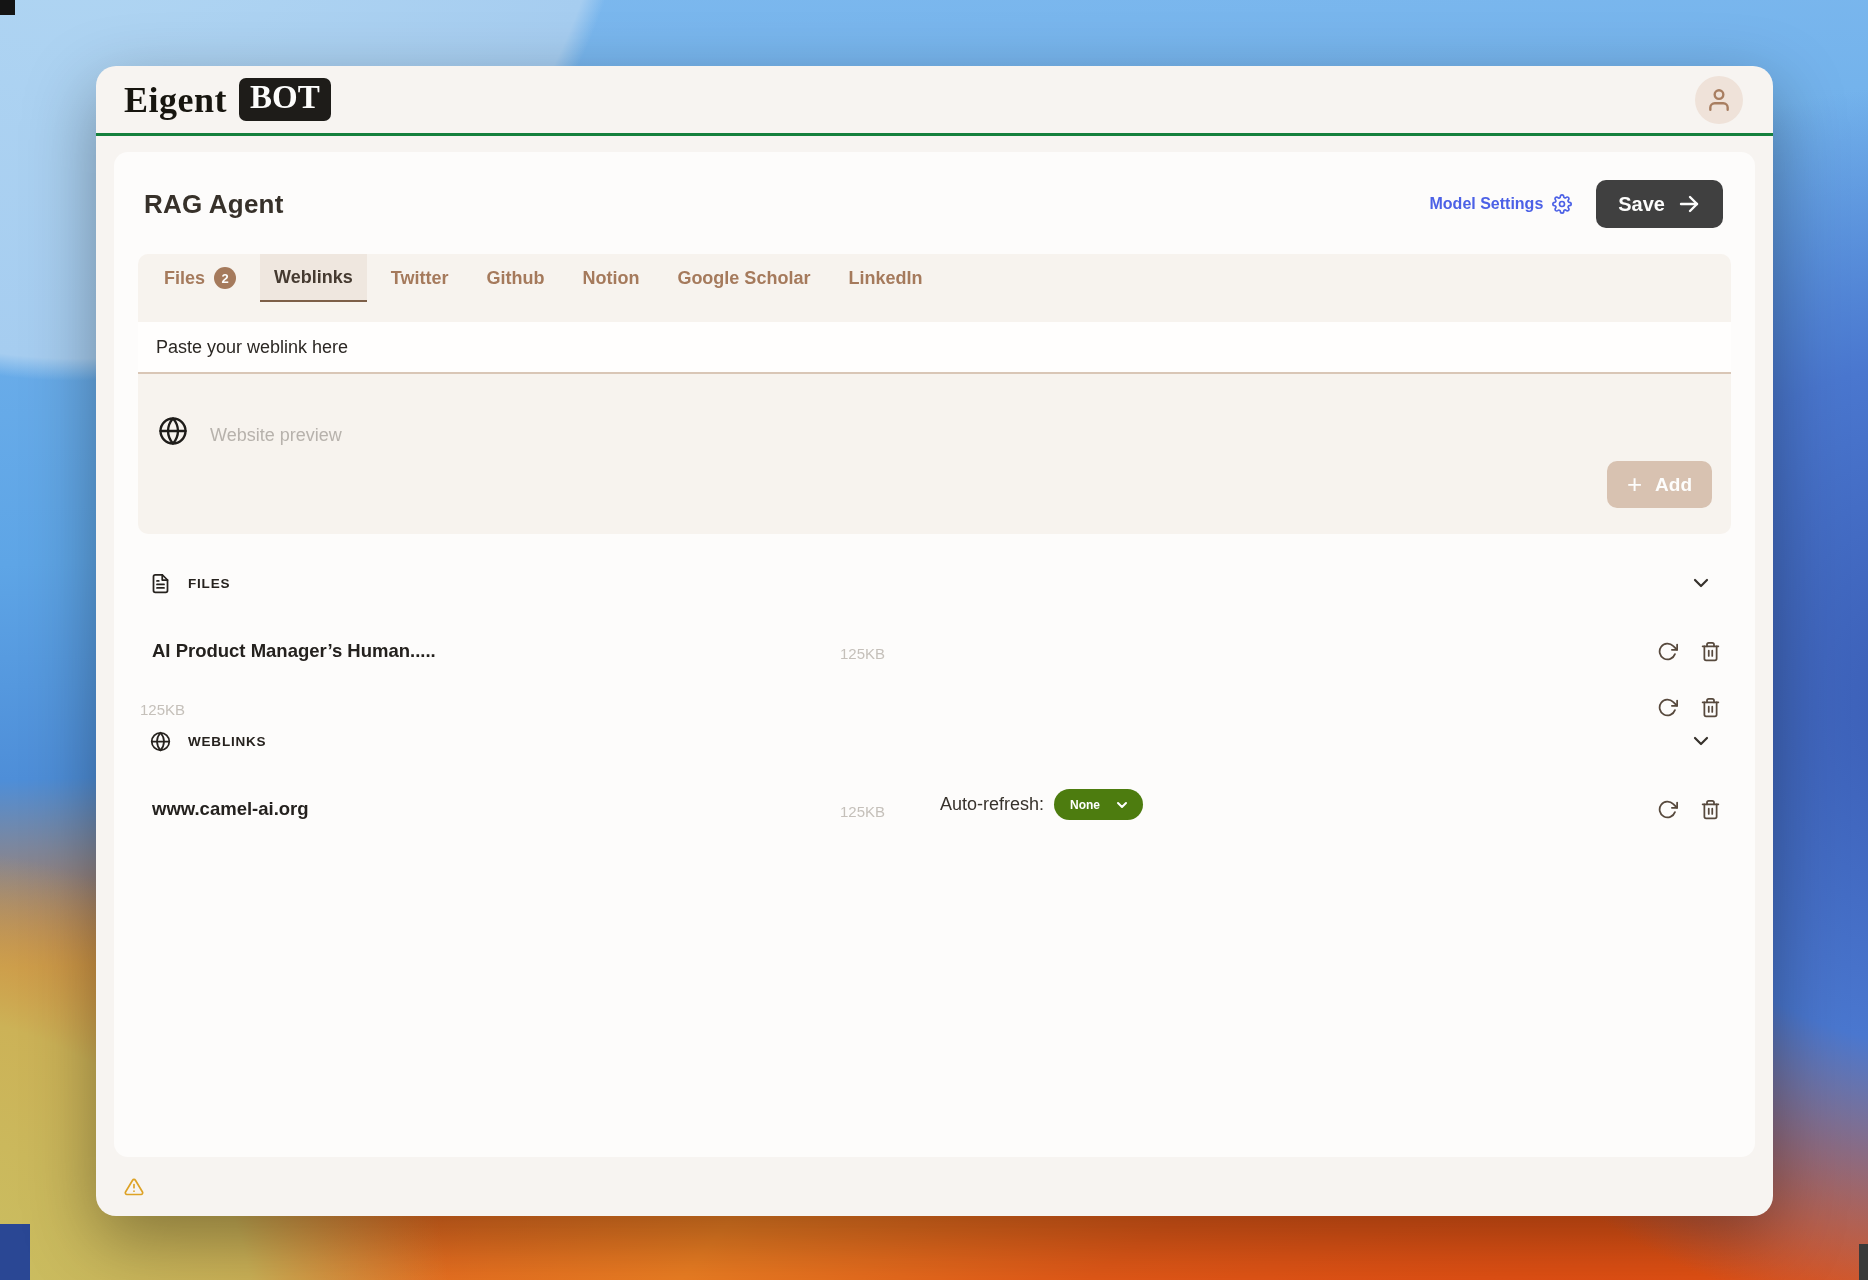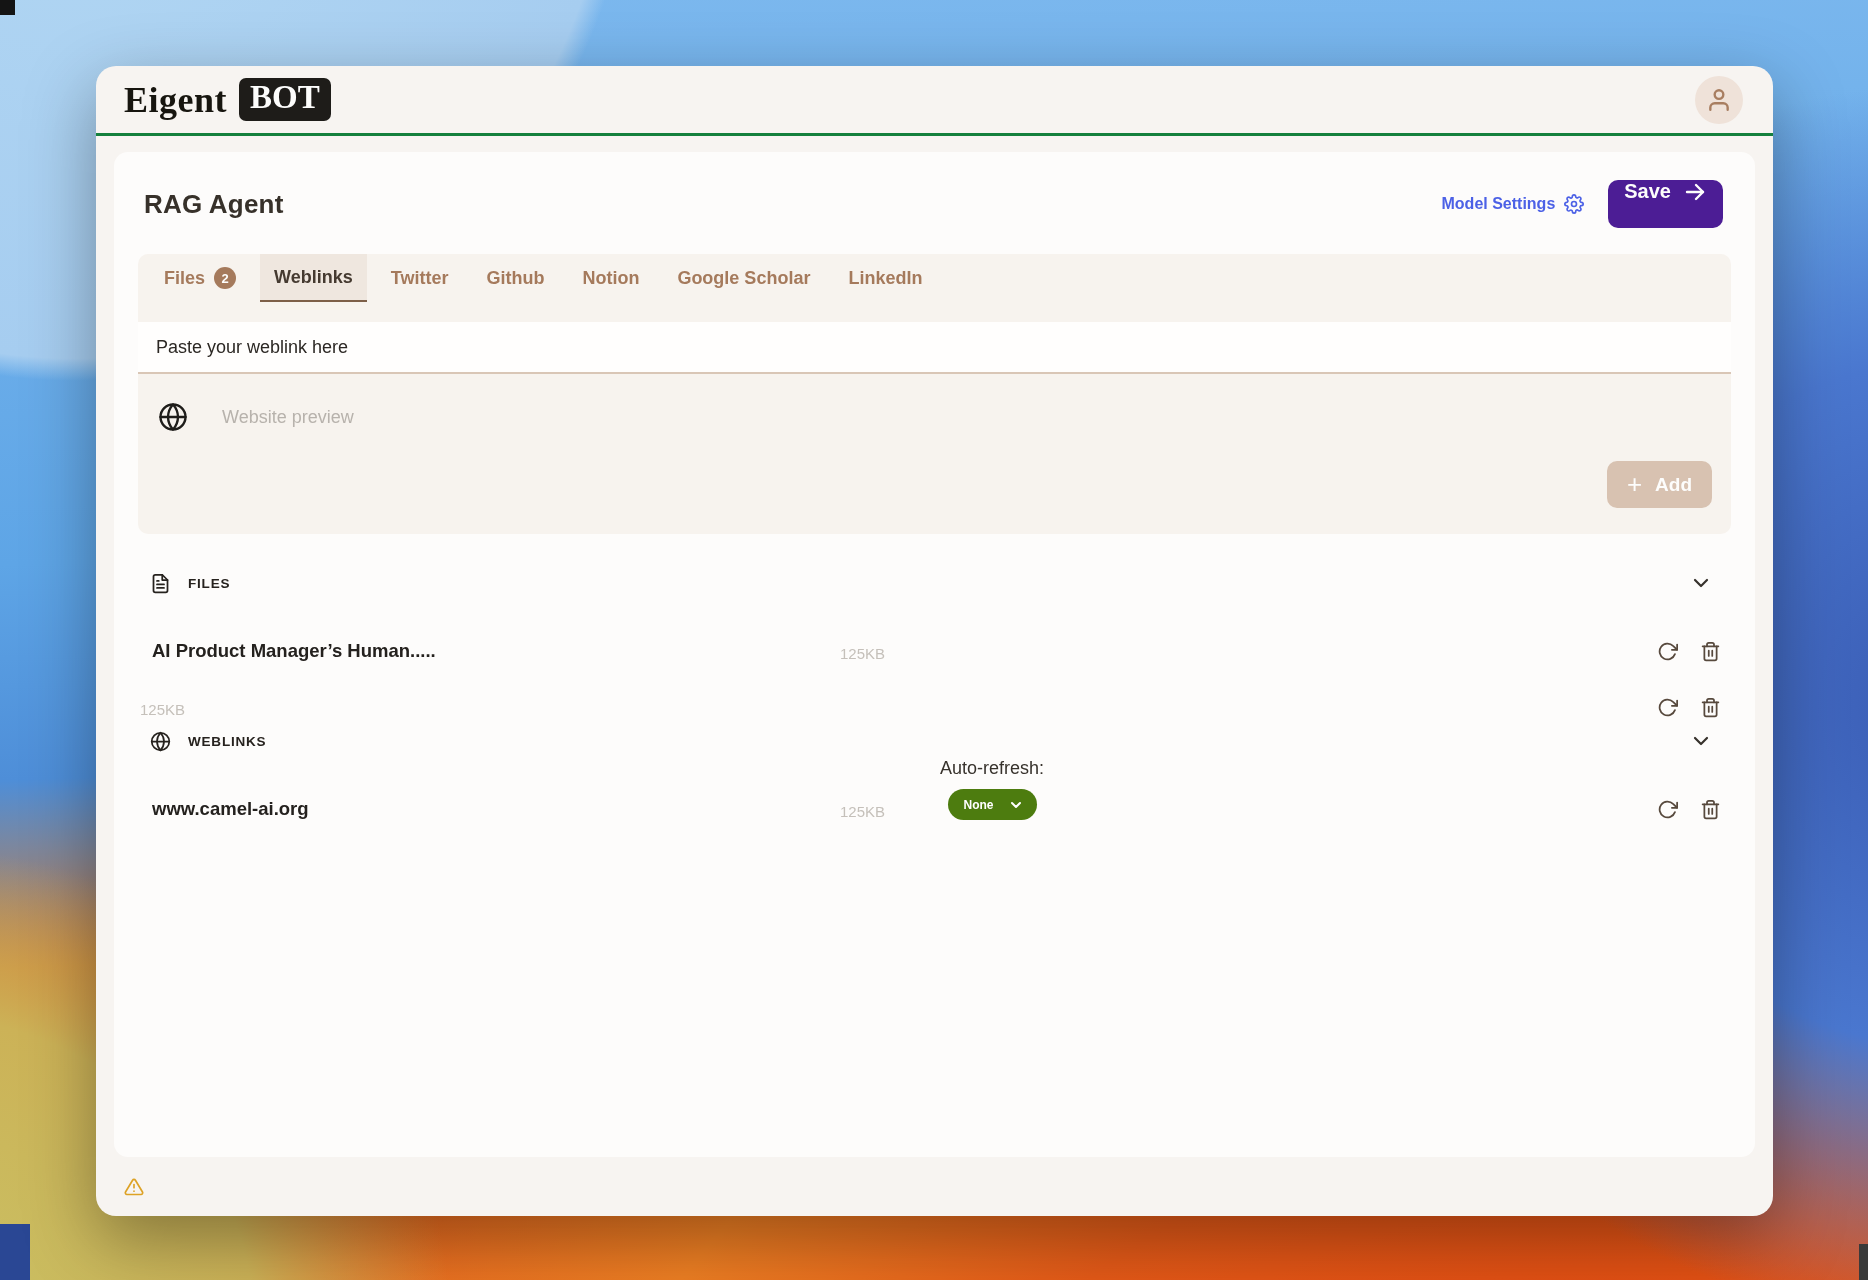--- a/index.html
+++ b/index.html
@@ -49,22 +49,22 @@
     background:#fdfcfb; border-radius:14px; padding:28px 24px 0;
   }
   .title-row { display:flex; align-items:center; justify-content:space-between; padding:0 8px 0 6px; }
   .page-title { font-size:26px; font-weight:bold; color:#37312a; letter-spacing:0.2px; }
   .title-actions { display:flex; align-items:center; gap:24px; }
   .model-settings {
     display:flex; align-items:center; gap:9px; color:#4c61e6; font-size:16px;
     font-weight:bold; text-decoration:none; cursor:pointer;
   }
   .save-btn {
-    display:flex; gap:12px; background:#4c1d95; color:#fdfdfc;
-    border:none; border-radius:10px; height:48px; padding:0 16px;
+    display:flex; align-items:center; gap:12px; background:#404040; color:#fdfdfc;
+    border:none; border-radius:10px; height:48px; padding:0 22px;
     font-size:20px; font-weight:bold; font-family:inherit; cursor:pointer;
   }
 
   
   .panel { margin-top:26px; background:#f7f3ee; border-radius:10px; overflow:hidden; }
   .tabs { display:flex; align-items:stretch; height:48px; padding:0 12px; gap:10px; }
   .tab {
     display:flex; align-items:center; gap:9px; padding:0 14px; font-size:18px;
     font-weight:bold; color:#a57a5c; cursor:pointer; white-space:nowrap;
   }
@@ -75,22 +75,22 @@
   }
   .panel-gap { height:20px; }
   .weblink-input {
     display:block; width:100%; height:52px; border:none; outline:none;
     border-bottom:2px solid #d9c6b6; background:#fffefd; padding:0 18px;
     font-size:18px; font-family:inherit; color:#2c2824;
   }
   .weblink-input::placeholder { color:#2c2824; opacity:1; }
   .preview { position:relative; height:160px; }
   .preview-label {
-    position:absolute; left:20px; top:28px; display:flex; align-items:center;
-    gap:34px; color:#b7b2ac; font-size:18px;
+    position:absolute; left:20px; top:42px; display:flex; align-items:flex-end;
+    gap:22px; color:#b7b2ac; font-size:18px;
   }
   .preview-label .globe { color:#1f1d1a; }
   .add-btn {
     position:absolute; right:19px; bottom:26px; display:flex; align-items:center;
     gap:13px; background:#d8c2b1; color:#fdfdfc; border:none; border-radius:10px;
     height:47px; padding:0 20px; font-size:19px; font-weight:bold;
     font-family:inherit; cursor:pointer;
   }
   .add-btn .plus { font-size:26px; font-weight:normal; line-height:1; margin-top:-2px; }
 
@@ -99,21 +99,21 @@
   .sec-header { display:flex; align-items:center; height:46px; color:#26221e; }
   .sec-header .sec-icon { margin-left:10px; margin-right:17px; display:flex; }
   .sec-title { font-size:13.5px; font-weight:bold; letter-spacing:0.8px; }
   .chevron-btn {
     margin-left:auto; margin-right:12px; background:none; border:none;
     color:#37322c; cursor:pointer; display:flex; align-items:center;
   }
   .row { display:flex; align-items:flex-end; height:56px; }
   .row-name { width:700px; padding-left:12px; font-size:18.5px; font-weight:bold; color:#24211e; }
   .row-size { width:92px; font-size:15px; color:#c5c0ba;margin-top:20px; }
-  .refresh-group { display:flex; align-items:center; gap:10px; margin-left:8px;flex-direction:column; }
+  .refresh-group { display:flex; align-items:center; gap:10px; margin-left:8px; }
   .refresh-label { font-size:18px; color:#37322c; }
   .pill {
     display:flex; align-items:center; gap:14px; background:#4d7c0f; border:none;
     color:#ffffff; height:31px; border-radius:999px; padding:0 13px 0 16px;
     font-size:12px; font-weight:bold; font-family:inherit; cursor:pointer;
   }
   .row-actions { margin-left:auto; display:flex; align-items:center; gap:22px; margin-right:4px; }
   .icon-btn { background:none; border:none; color:#57493d; cursor:pointer; display:flex; padding:0; }
 
   

